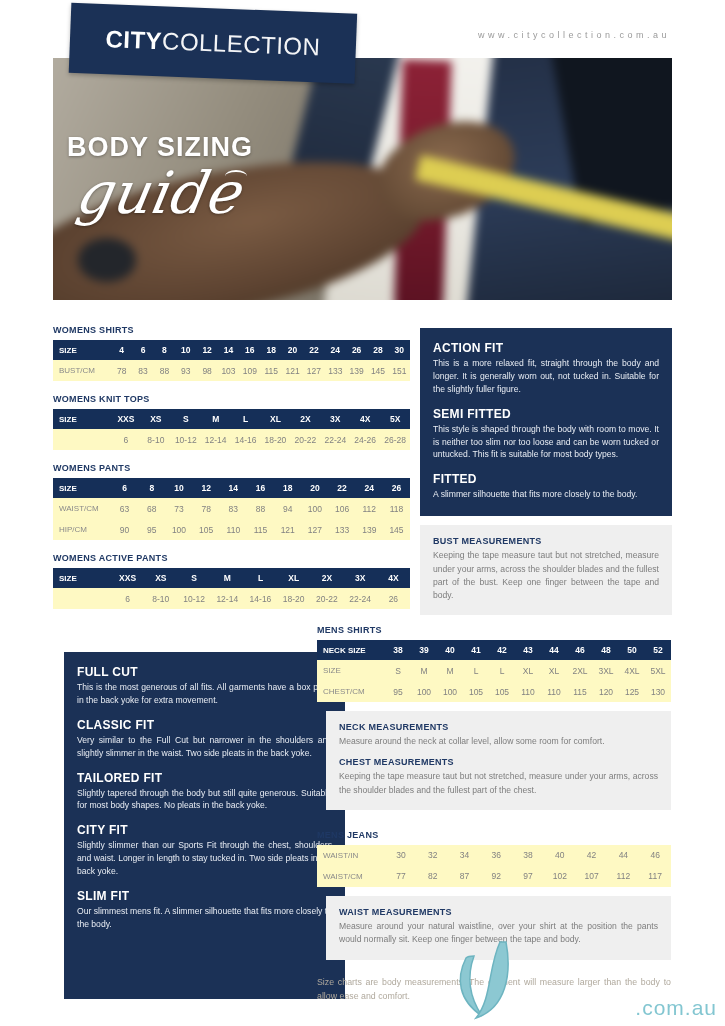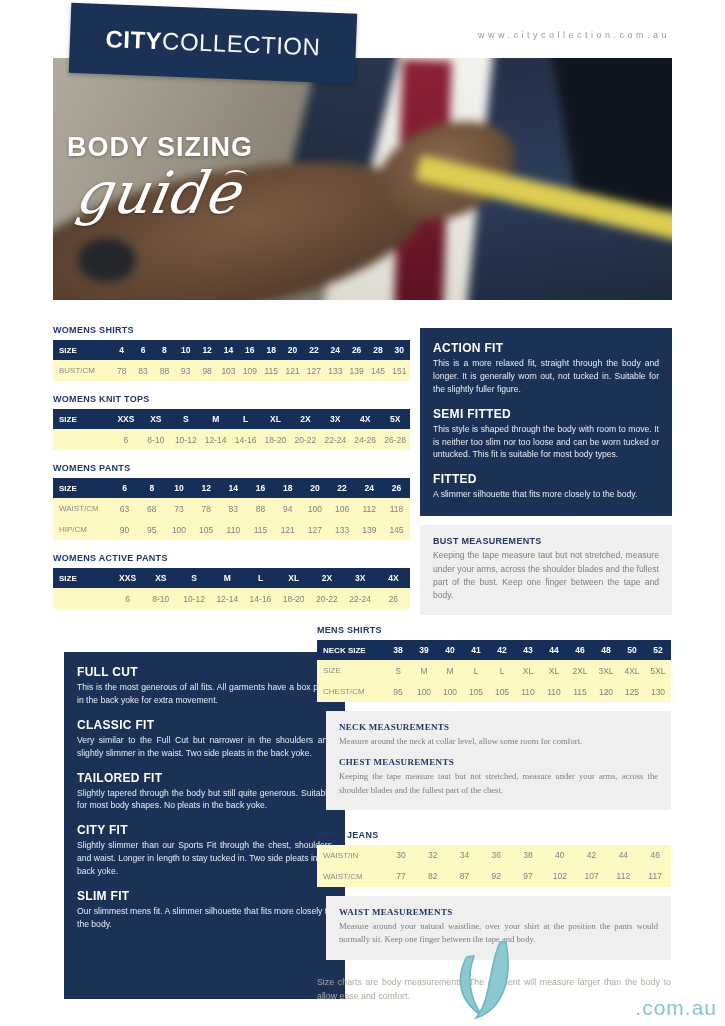--- a/index.html
+++ b/index.html
@@ -69,21 +69,21 @@
   .meas{margin-bottom:9px;}
   .meas h4{margin:0 0 3px 0;font-size:9px;font-weight:700;color:#1f3864;letter-spacing:.3px;}
   .meas p{margin:0;font-size:8.6px;line-height:1.55;color:#7d7d7d;text-align:justify;}
 
   
   #womens-tables{position:absolute;left:53px;top:325px;width:357px;z-index:2;}
   #womens-fit-col{position:absolute;left:420px;top:328px;width:252px;z-index:2;}
   #womens-fit-col .gray-box{margin-top:9px;}
   #mens-fit-box{position:absolute;left:53px;top:652px;width:255px;min-height:330px;z-index:2;margin-left:11px;}
   #mens-col{position:absolute;left:317px;top:625px;width:354px;z-index:2;}
-  #mens-col .gray-box{margin:9px 0 0 9px;font-family:Liberation Serif, serif;}
+  #mens-col .gray-box{margin:9px 0 0 9px;}
   .note-block{margin:15px 0 0 0;}
   .note-block h4{margin:0 0 3px 0;font-size:9px;font-weight:700;color:#8f8a80;letter-spacing:.3px;}
   .note-block p{margin:0;font-size:8.8px;line-height:1.6;color:#b0a99d;text-align:justify;}
 
   
   .watermark-logo{position:absolute;left:448px;top:940px;z-index:5;}
   .watermark-domain{position:absolute;right:8px;top:996px;font-size:21px;color:#83c6d1;
     letter-spacing:1px;z-index:5;}
 </style>
 </head>

